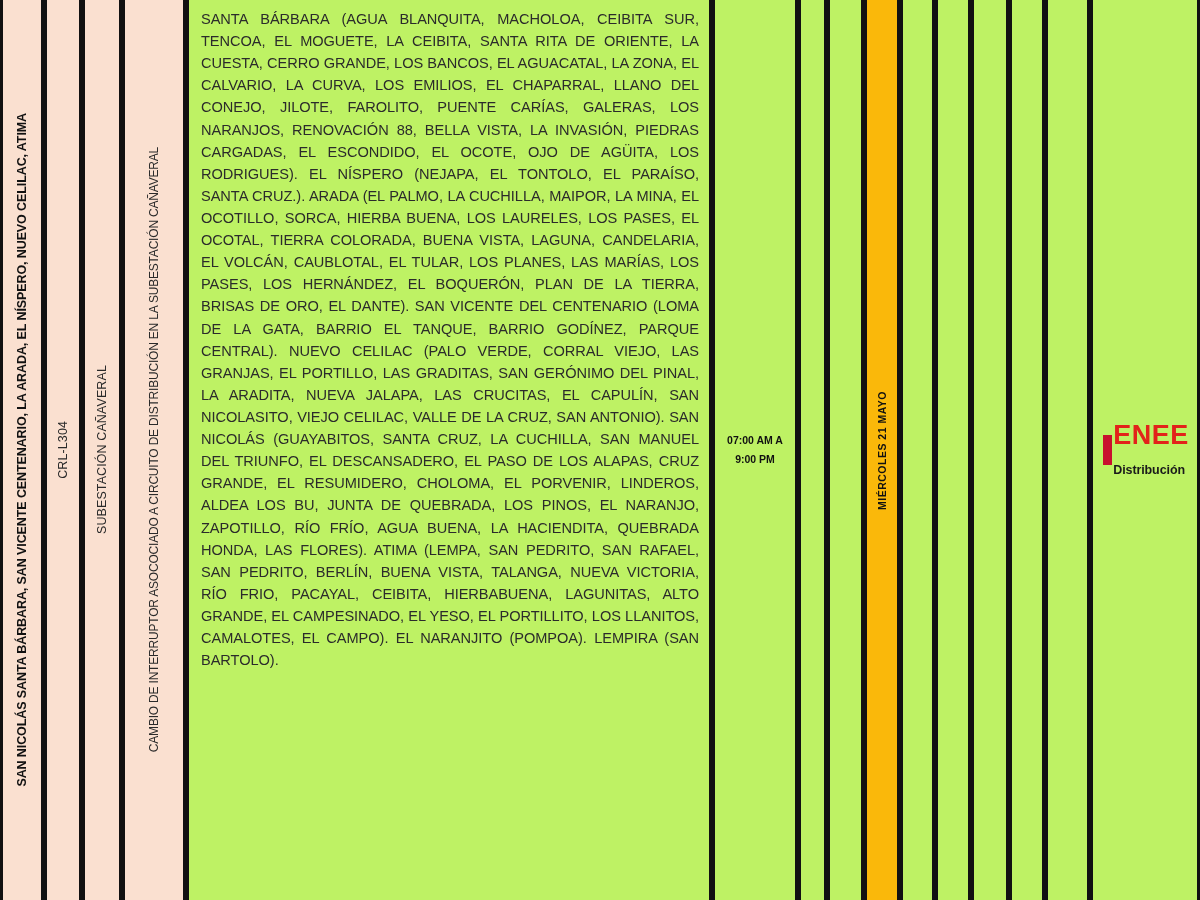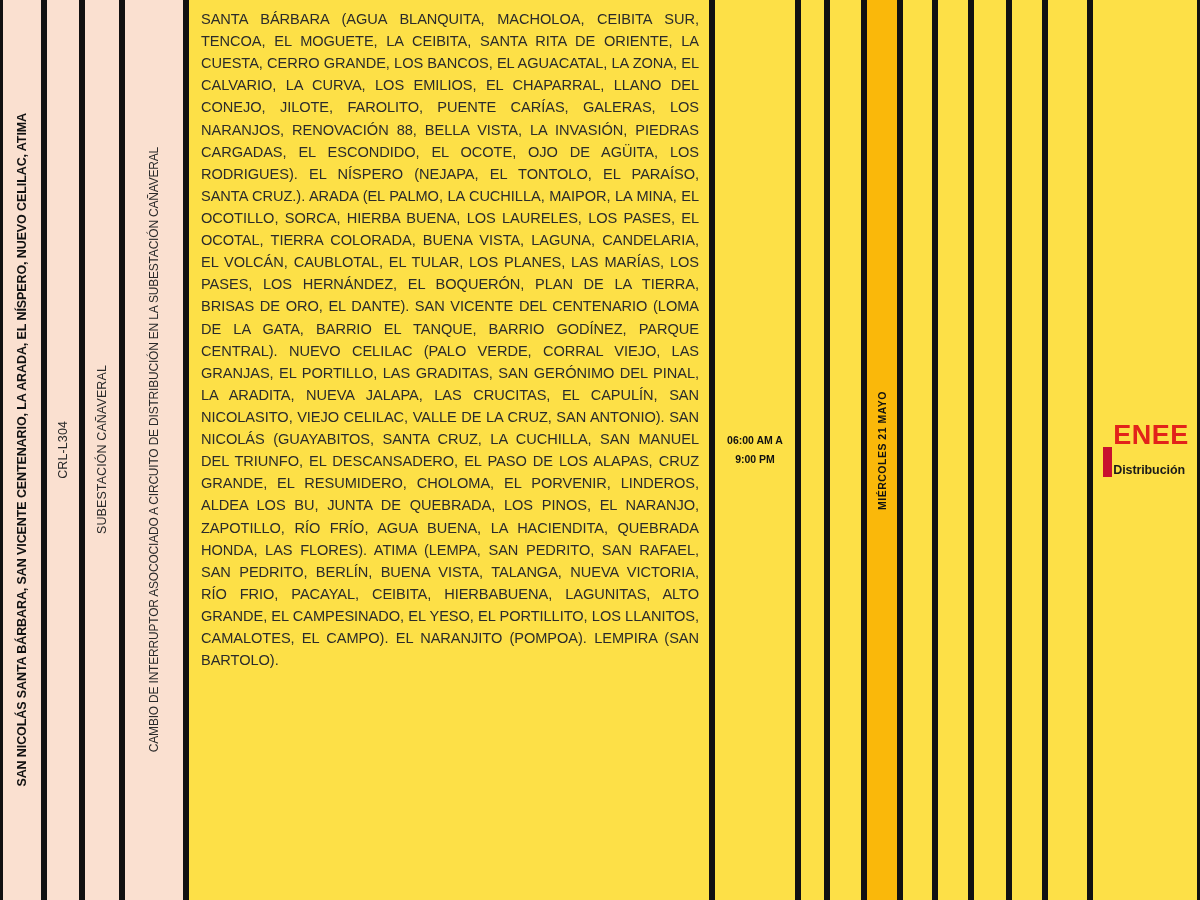--- a/index.html
+++ b/index.html
@@ -25,21 +25,21 @@
 
   
   .cell {
     box-sizing: border-box;
     border-left: 3px solid #111111;
     border-right: 3px solid #111111;
     display: flex;
     align-items: center;
     justify-content: center;
     overflow: hidden;
-    background: #fde047;
+    background: #bef264;
     position: relative;
   }
 
   .cell.peach { background: #fae0d0; }
   .cell.yellow { background: #fab80a; }
 
   
   .vtext {
     writing-mode: vertical-rl;
     transform: rotate(180deg);
@@ -130,21 +130,21 @@
   .col-blank-f { width: 36px; }
   .col-blank-g { width: 45px; }
 
   
   .col-logo {
     width: 110px;
     border-right: 3px solid #111111;
   }
   .logo-wrap {
     display: flex;
-    align-items: flex-end;
+    align-items: center;
     justify-content: flex-start;
     margin-left: 2px;
   }
   .logo-accent {
     width: 9px;
     height: 30px;
     background: #c8102e;
     margin-right: 1px;
     flex: 0 0 auto;
   }
@@ -189,21 +189,21 @@
   <div class="cell peach col-trabajo">
     <span class="vtext">CAMBIO DE INTERRUPTOR ASOCOCIADO A CIRCUITO DE DISTRIBUCIÓN EN LA SUBESTACIÓN CAÑAVERAL</span>
   </div>
 
   <div class="cell col-sectores">
     <div class="sectores-text">SANTA BÁRBARA (AGUA BLANQUITA, MACHOLOA, CEIBITA SUR, TENCOA, EL MOGUETE, LA CEIBITA, SANTA RITA DE ORIENTE, LA CUESTA, CERRO GRANDE, LOS BANCOS, EL AGUACATAL, LA ZONA, EL CALVARIO, LA CURVA, LOS EMILIOS, EL CHAPARRAL, LLANO DEL CONEJO, JILOTE, FAROLITO, PUENTE CARÍAS, GALERAS, LOS NARANJOS, RENOVACIÓN 88, BELLA VISTA, LA INVASIÓN, PIEDRAS CARGADAS, EL ESCONDIDO, EL OCOTE, OJO DE AGÜITA, LOS RODRIGUES). EL NÍSPERO (NEJAPA, EL TONTOLO, EL PARAÍSO, SANTA CRUZ.). ARADA (EL PALMO, LA CUCHILLA, MAIPOR, LA MINA, EL OCOTILLO, SORCA, HIERBA BUENA, LOS LAURELES, LOS PASES, EL OCOTAL, TIERRA COLORADA, BUENA VISTA, LAGUNA, CANDELARIA, EL VOLCÁN, CAUBLOTAL, EL TULAR, LOS PLANES, LAS MARÍAS, LOS PASES, LOS HERNÁNDEZ, EL BOQUERÓN, PLAN DE LA TIERRA, BRISAS DE ORO, EL DANTE). SAN VICENTE DEL CENTENARIO (LOMA DE LA GATA, BARRIO EL TANQUE, BARRIO GODÍNEZ, PARQUE CENTRAL). NUEVO CELILAC (PALO VERDE, CORRAL VIEJO, LAS GRANJAS, EL PORTILLO, LAS GRADITAS, SAN GERÓNIMO DEL PINAL, LA ARADITA, NUEVA JALAPA, LAS CRUCITAS, EL CAPULÍN, SAN NICOLASITO, VIEJO CELILAC, VALLE DE LA CRUZ, SAN ANTONIO). SAN NICOLÁS (GUAYABITOS, SANTA CRUZ, LA CUCHILLA, SAN MANUEL DEL TRIUNFO, EL DESCANSADERO, EL PASO DE LOS ALAPAS, CRUZ GRANDE, EL RESUMIDERO, CHOLOMA, EL PORVENIR, LINDEROS, ALDEA LOS BU, JUNTA DE QUEBRADA, LOS PINOS, EL NARANJO, ZAPOTILLO, RÍO FRÍO, AGUA BUENA, LA HACIENDITA, QUEBRADA HONDA, LAS FLORES). ATIMA (LEMPA, SAN PEDRITO, SAN RAFAEL, SAN PEDRITO, BERLÍN, BUENA VISTA, TALANGA, NUEVA VICTORIA, RÍO FRIO, PACAYAL, CEIBITA, HIERBABUENA, LAGUNITAS, ALTO GRANDE, EL CAMPESINADO, EL YESO, EL PORTILLITO, LOS LLANITOS, CAMALOTES, EL CAMPO). EL NARANJITO (POMPOA). LEMPIRA (SAN BARTOLO).</div>
   </div>
 
   <div class="cell col-horario">
     <div class="horario-text">
-      <div>06:00 AM A</div>
+      <div>07:00 AM A</div>
       <div>9:00 PM</div>
     </div>
   </div>
 
   <div class="cell col-blank-a"></div>
   <div class="cell col-blank-b"></div>
 
   <div class="cell yellow col-dia">
     <span class="vtext">MIÉRCOLES 21 MAYO</span>
   </div>

